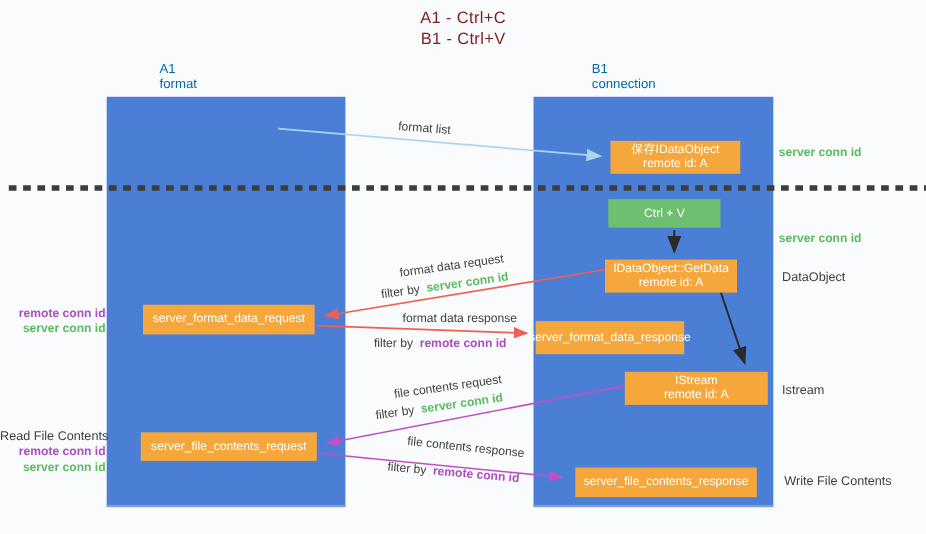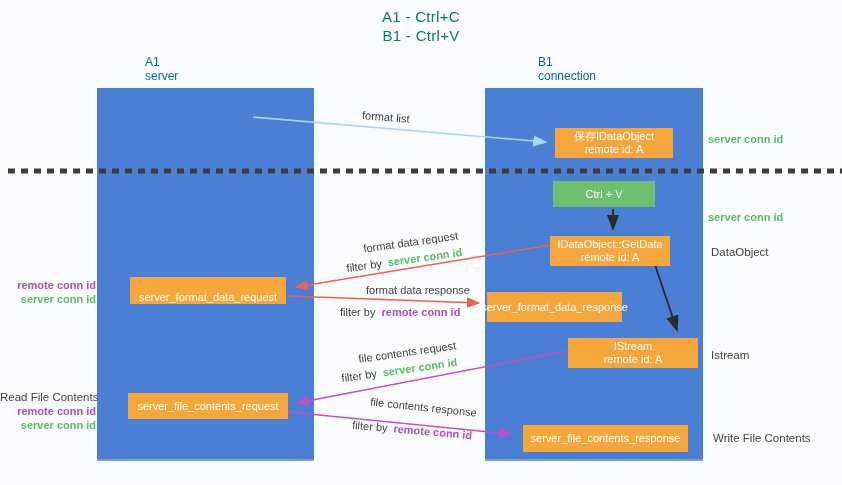--- a/index.html
+++ b/index.html
@@ -11,36 +11,36 @@
           border-bottom:2px solid #7d9ed8; z-index:1; }
   #lane-left  { left:97px;  width:217px; }
   #lane-right { left:485px; width:218px; }
 
   .lane-header { position:absolute; top:55px; width:120px; text-align:left;
                  font-size:12px; color:#0369a1; line-height:14px; z-index:3; }
   #lane-header-left  { left:145px; }
   #lane-header-right { left:538px; }
 
   .title { position:absolute; top:7px; left:321px; width:200px; text-align:center;
-           font-size:15px; color:#0f766e; line-height:19px; letter-spacing:.3px; z-index:3; }
+           font-size:15px; color:#7f1d1d; line-height:19px; letter-spacing:.3px; z-index:3; }
 
   
   #arrows { position:absolute; left:0; top:0; z-index:2; }
 
   
   .node { position:absolute; display:flex; flex-direction:column; align-items:center;
           justify-content:center; color:#fff; font-size:11px; line-height:13px;
           text-align:center; white-space:nowrap; z-index:3; }
   .orange { background:#f6a73c; }
   .green  { background:#6ebf70; }
   #node-ctrl-c      { left:137px; top:105px; width:116px; height:27px; }
   #node-save        { left:555px; top:128px; width:118px; height:30px; }
   #node-ctrl-v      { left:553px; top:181px; width:102px; height:26px; }
   #node-getdata     { left:550px; top:236px; width:120px; height:30px; }
-  #node-format-req  { left:130px; top:277px; width:156px; height:27px;justify-content:flex-end; }
+  #node-format-req  { left:130px; top:277px; width:156px; height:27px; }
   #node-format-resp { left:487px; top:292px; width:135px; height:30px; }
   #node-istream     { left:568px; top:338px; width:130px; height:30px; }
   #node-file-req    { left:128px; top:393px; width:160px; height:26px; }
   #node-file-resp   { left:523px; top:425px; width:165px; height:27px; }
 
   
   .flow-label { position:absolute; font-size:11px; color:#3f3f3f; white-space:nowrap; z-index:3; }
   .green-t  { color:#5cbb61; font-weight:bold; }
   .purple-t { color:#a94fbe; font-weight:bold; }
   .hl { margin-left:3px; }
@@ -70,21 +70,21 @@
 
 <div class="canvas">
 
   <div class="title">
     <div>A1 - Ctrl+C</div>
     <div>B1 - Ctrl+V</div>
   </div>
 
   <div class="lane-header" id="lane-header-left">
     <div>A1</div>
-    <div>server</div>
+    <div>format</div>
   </div>
   <div class="lane-header" id="lane-header-right">
     <div>B1</div>
     <div>connection</div>
   </div>
 
   <div class="lane" id="lane-left"></div>
   <div class="lane" id="lane-right"></div>
 
   <svg id="arrows" width="842" height="485">

